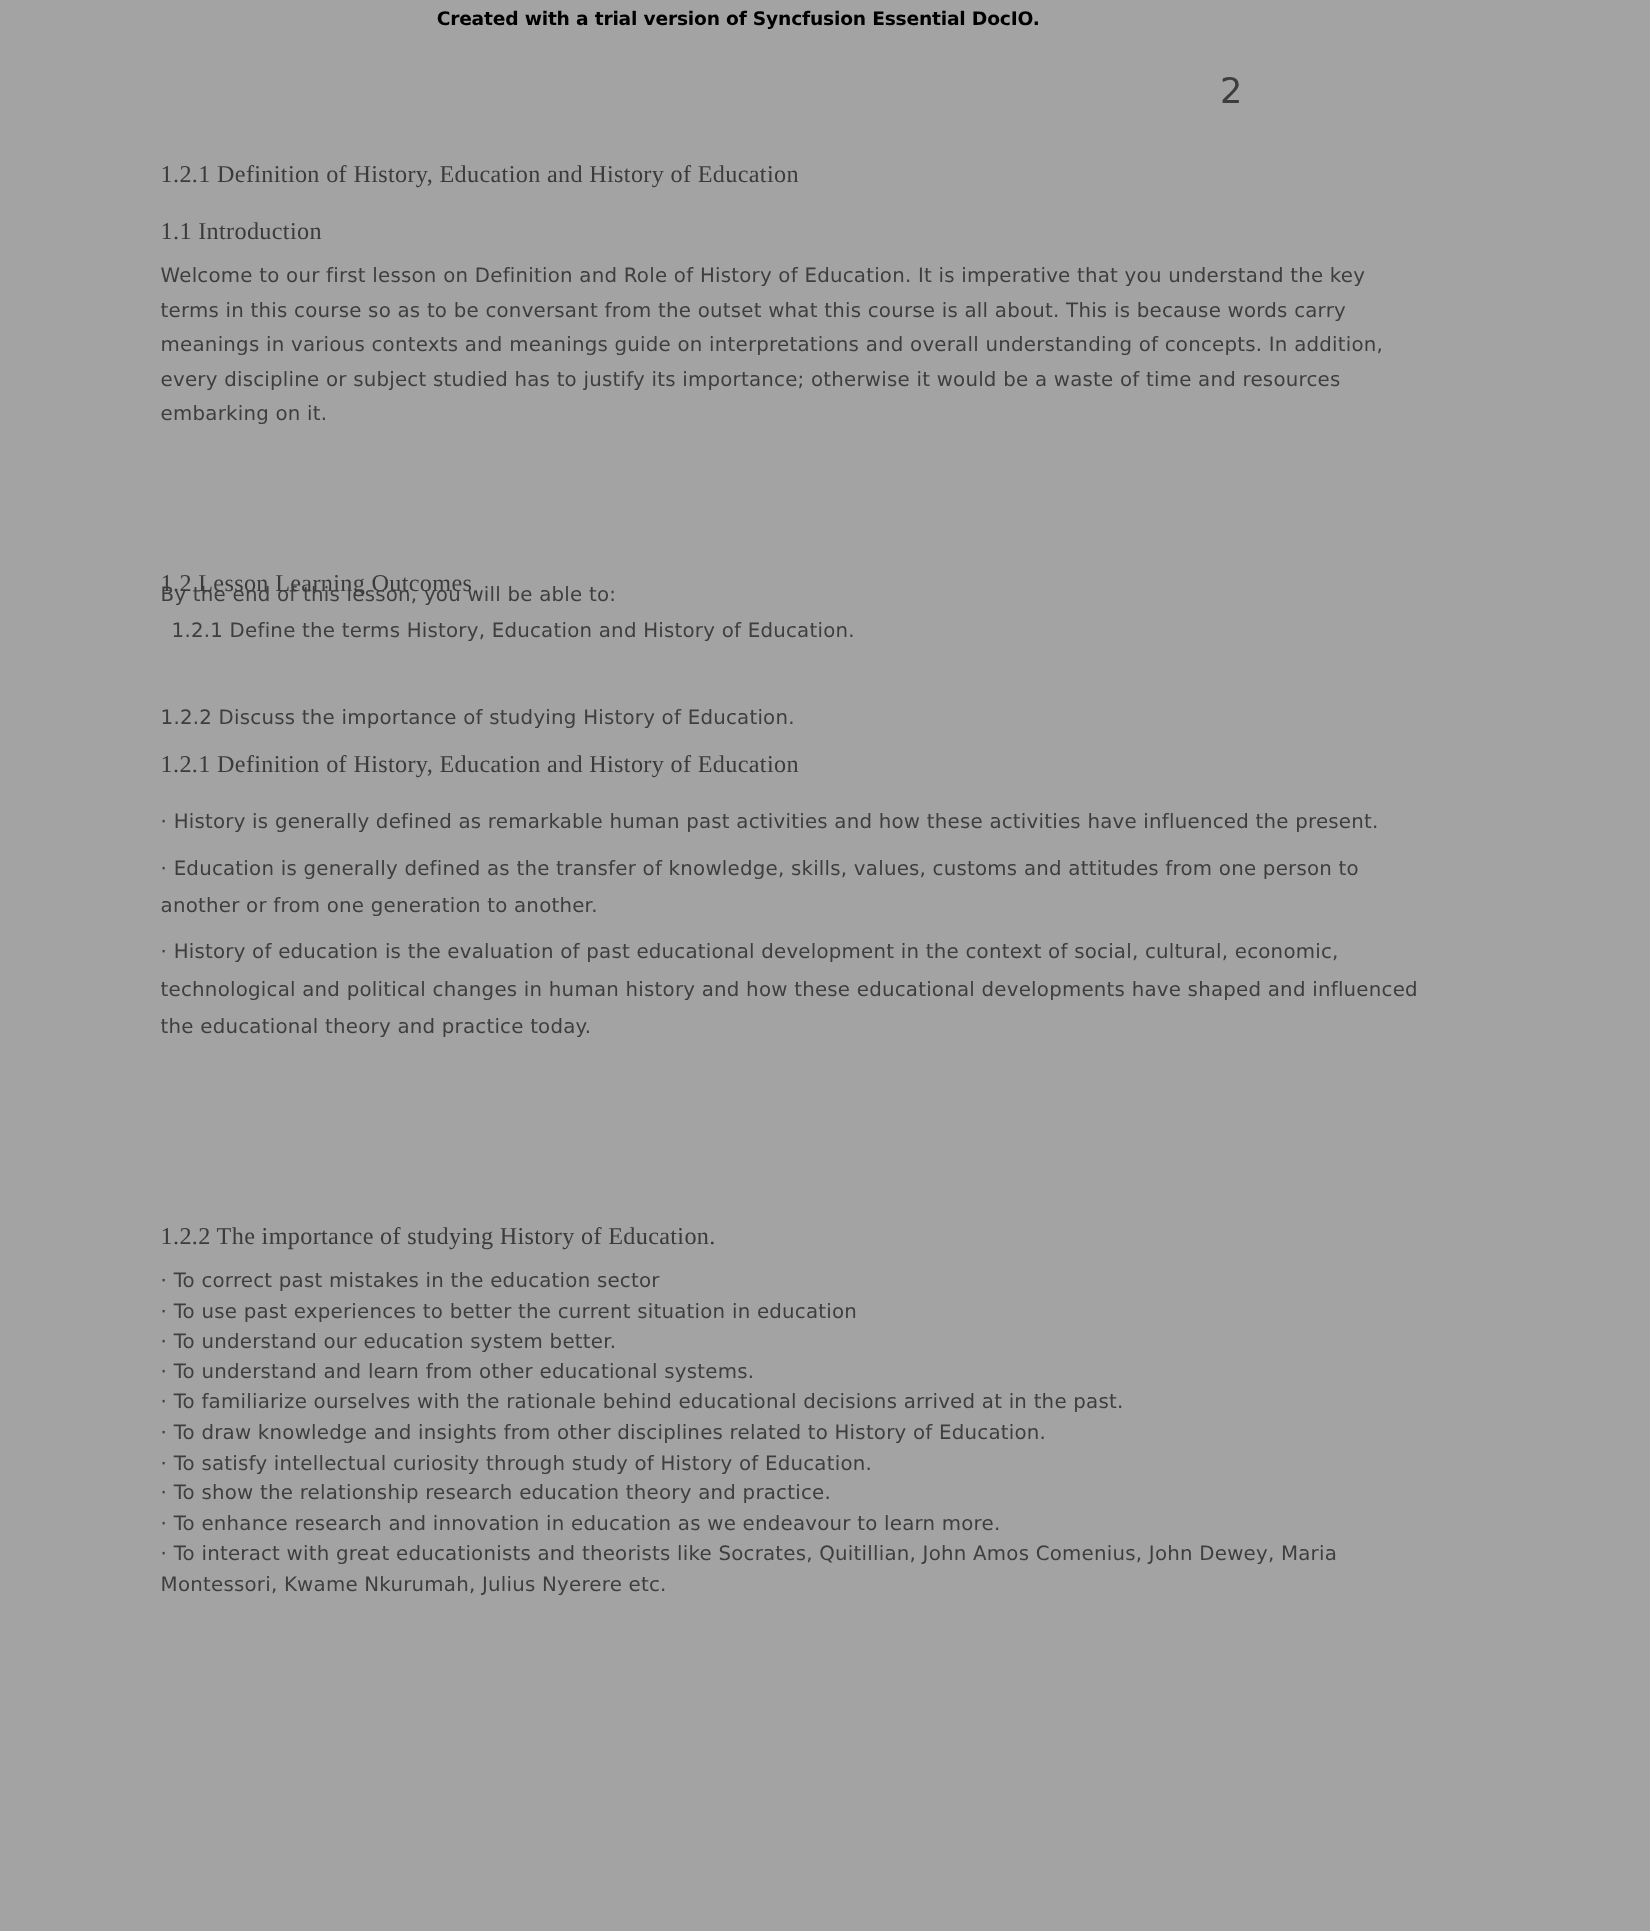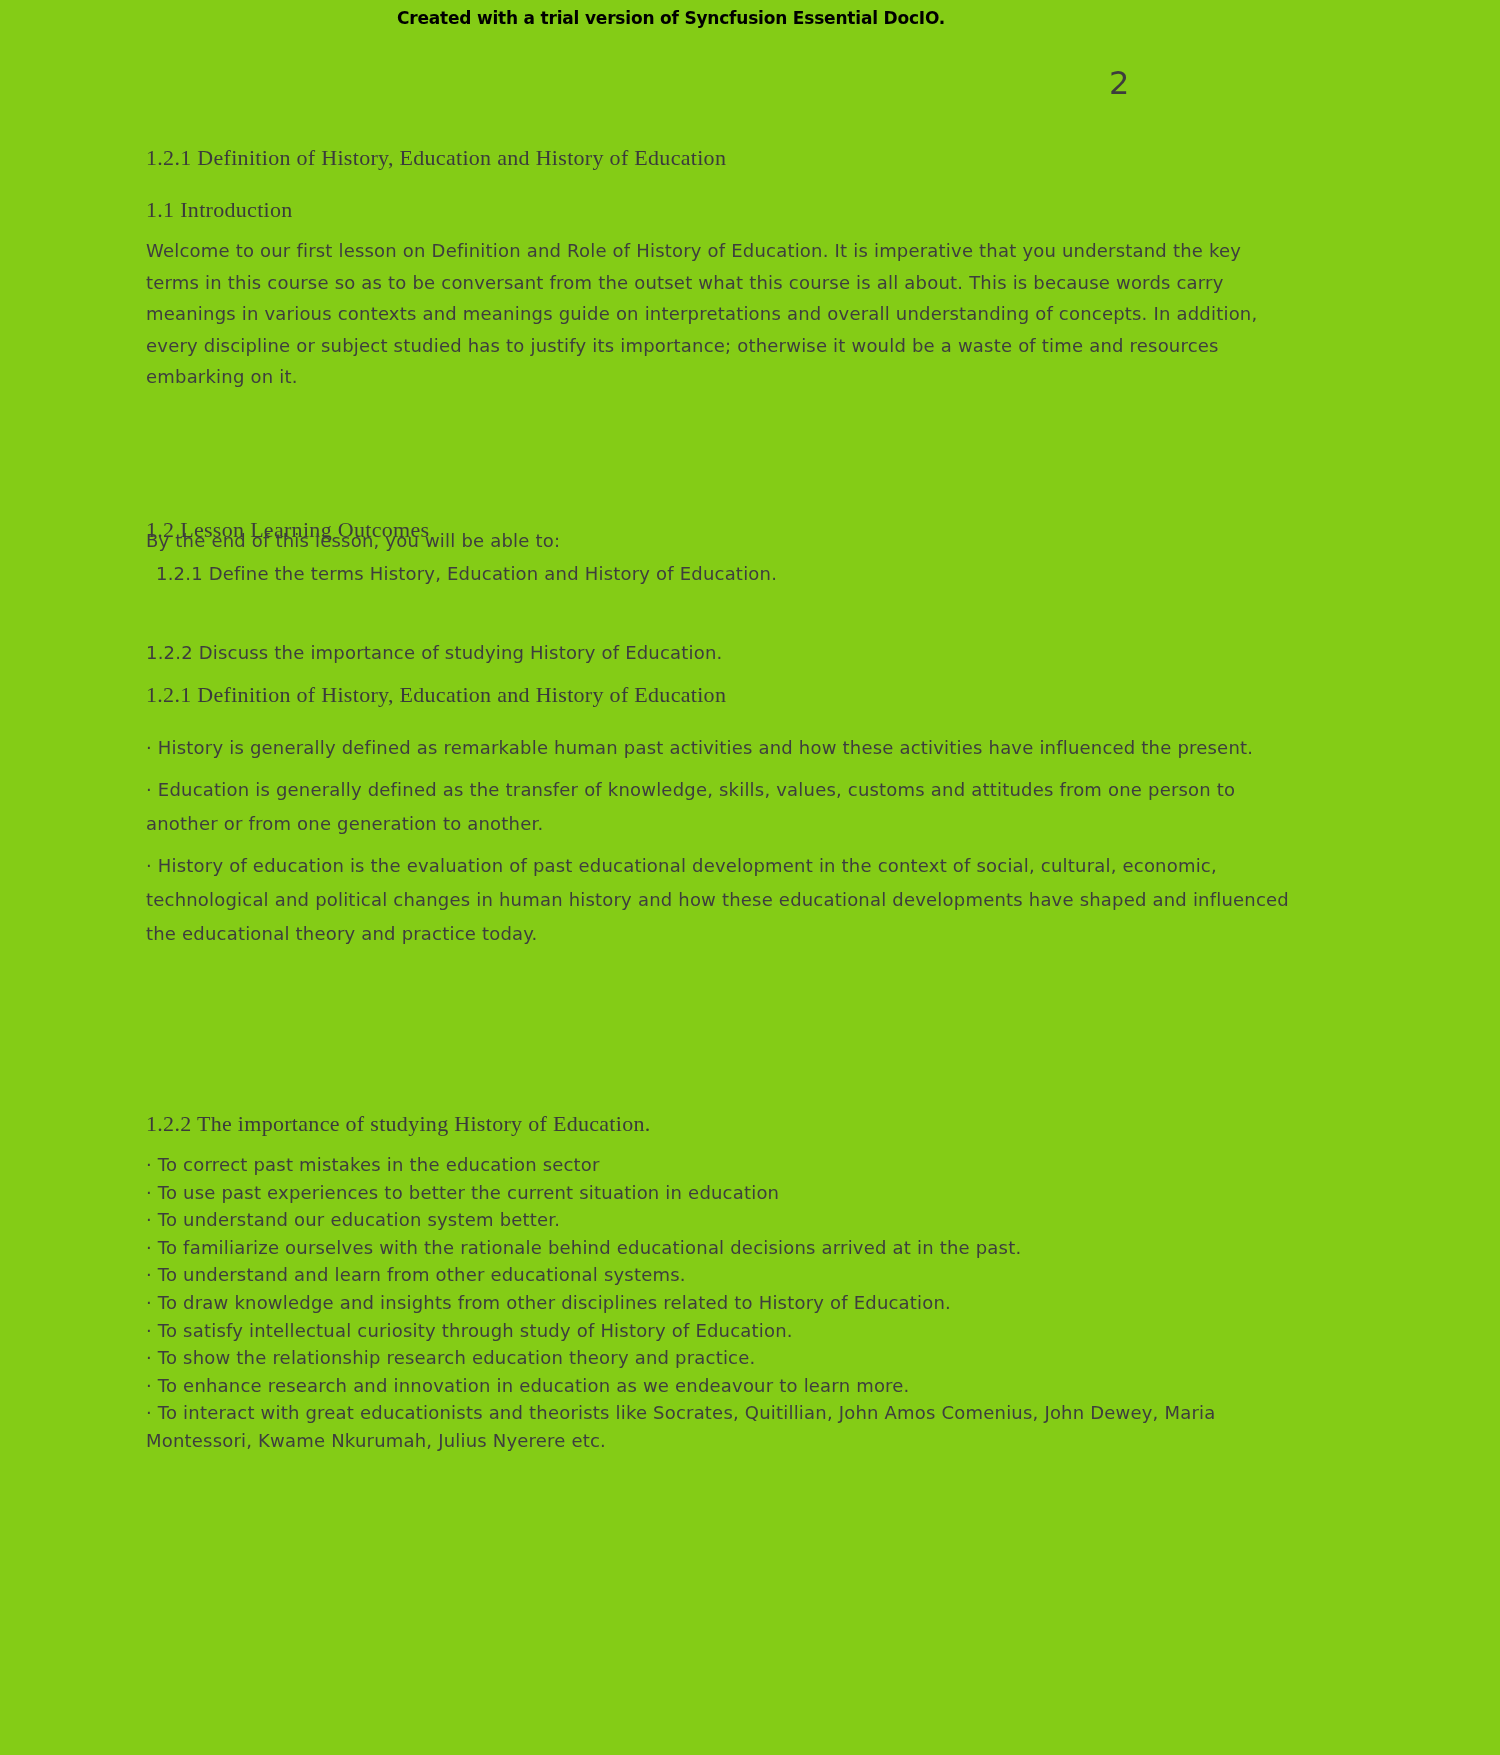--- a/index.html
+++ b/index.html
@@ -4,21 +4,21 @@
 <style>
   html, body {
     margin: 0;
     padding: 0;
     background: #ffffff;
   }
   .page {
     position: relative;
     width: 1500px;
     height: 1755px;
-    background: #84cc16;
+    background: #a3a3a3;
     font-family: "DejaVu Sans", sans-serif;
     color: #3e3e3e;
     overflow: hidden;
   }
   .abs { position: absolute; left: 146px; width: 1147px; }
 
   .trial-notice {
     position: absolute;
     left: 146px;
     top: 8px;
@@ -106,22 +106,22 @@
       <div class="def-item">· Education is generally defined as the transfer of knowledge, skills, values, customs and attitudes from one person to another or from one generation to another.</div>
       <div class="def-item">· History of education is the evaluation of past educational development in the context of social, cultural, economic, technological and political changes in human history and how these educational developments have shaped and influenced the educational theory and practice today.</div>
     </div>
 
   <div class="abs h h6">1.2.2 The importance of studying History of Education.</div>
 
   <div class="abs body-text imp-list">
       <div class="imp-item">· To correct past mistakes in the education sector</div>
       <div class="imp-item">· To use past experiences to better the current situation in education</div>
       <div class="imp-item">· To understand our education system better.</div>
+      <div class="imp-item">· To understand and learn from other educational systems.</div>
       <div class="imp-item">· To familiarize ourselves with the rationale behind educational decisions arrived at in the past.</div>
-      <div class="imp-item">· To understand and learn from other educational systems.</div>
       <div class="imp-item">· To draw knowledge and insights from other disciplines related to History of Education.</div>
       <div class="imp-item">· To satisfy intellectual curiosity through study of History of Education.</div>
       <div class="imp-item">· To show the relationship research education theory and practice.</div>
       <div class="imp-item">· To enhance research and innovation in education as we endeavour to learn more.</div>
       <div class="imp-item">· To interact with great educationists and theorists like Socrates, Quitillian, John Amos Comenius, John Dewey, Maria Montessori, Kwame Nkurumah, Julius Nyerere etc.</div>
     </div>
 
 </div>
 
 </body></html>

